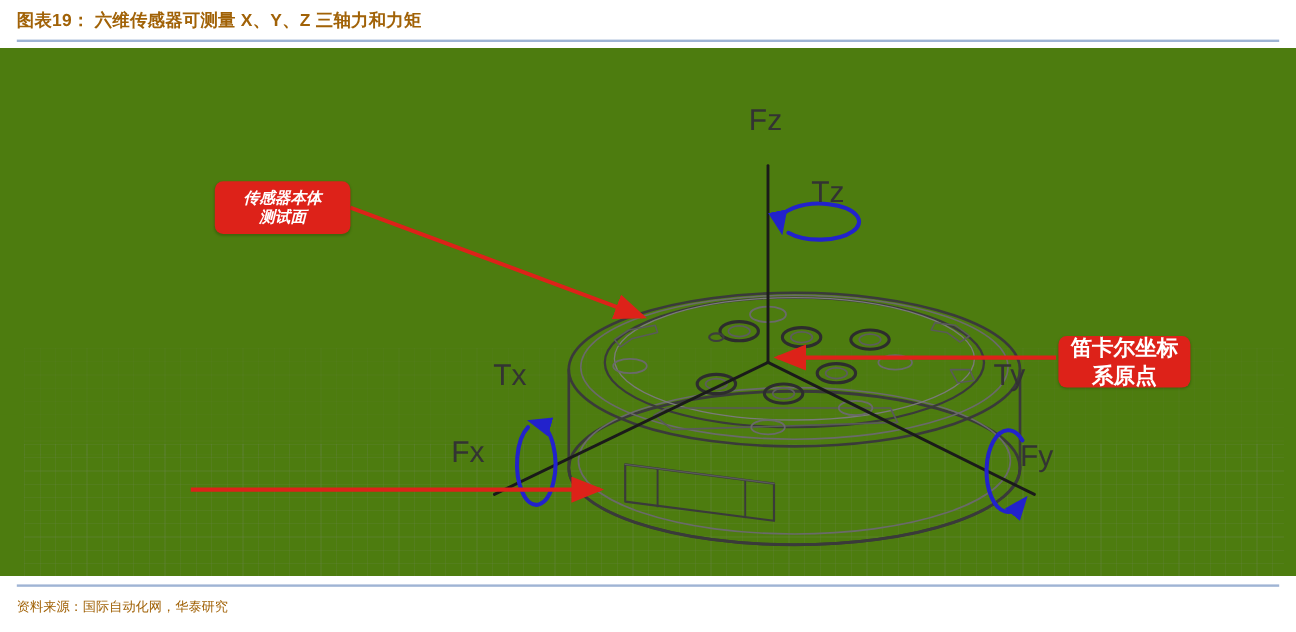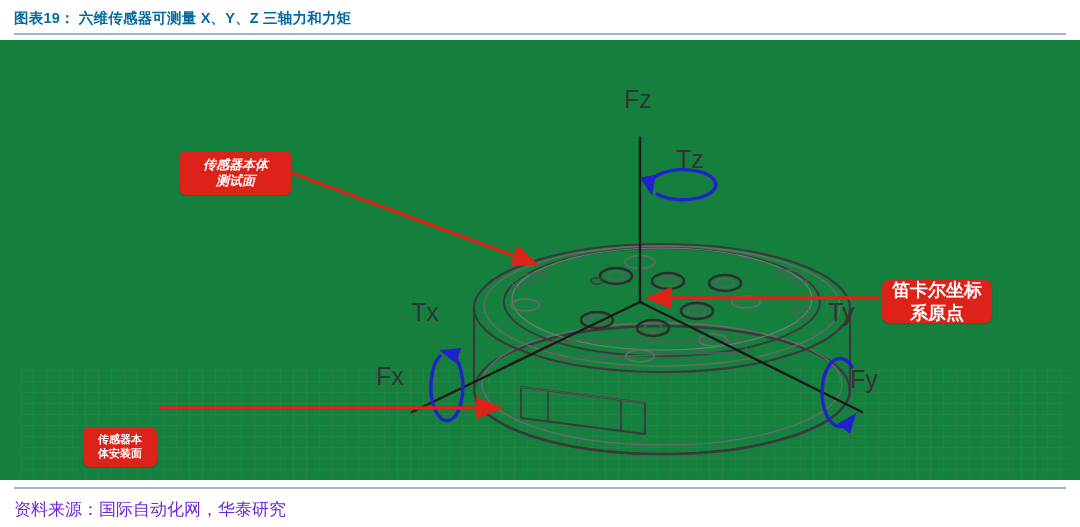--- a/index.html
+++ b/index.html
@@ -19,42 +19,42 @@
   .fig-header {
     position: absolute;
     left: 14px;
     top: 8px;
     width: 1052px;
     height: 26px;
   }
   .fig-title {
     font-size: 14.5px;
     font-weight: bold;
-    color: #0369a1;
+    color: #a16207;
     letter-spacing: 0.2px;
     white-space: nowrap;
     line-height: 20px;
   }
   .rule-top {
     position: absolute;
     left: 14px;
     top: 33px;
     width: 1052px;
     height: 0;
     border-top: 2px solid #9fb4d4;
   }
 
   
   .figure-area {
     position: absolute;
     left: 0;
     top: 40px;
     width: 1080px;
     height: 440px;
-    background: #15803d;
+    background: #4d7c0f;
   }
   .grid-watermark {
     position: absolute;
     left: 20px;
     top: 330px;
     width: 1050px;
     height: 110px;
     opacity: 0.5;
     background-image:
       repeating-linear-gradient(to right, rgba(140,140,150,0.22) 0 1px, transparent 1px 13px),
@@ -119,22 +119,22 @@
     left: 14px;
     top: 487px;
     width: 1052px;
     height: 0;
     border-top: 2px solid #9fb4d4;
   }
   .fig-source {
     position: absolute;
     left: 14px;
     top: 498px;
-    font-size: 17px;
-    color: #6d28d9;
+    font-size: 11px;
+    color: #a16207;
     white-space: nowrap;
   }
 </style>
 </head>
 <body>
 
 <div class="fig-header">
   <div class="fig-title">图表19： 六维传感器可测量 X、Y、Z 三轴力和力矩</div>
 </div>
 <div class="rule-top"></div>
@@ -244,23 +244,17 @@
     </div>
   </div>
 
   <div class="callout" id="callout-origin">
     <div>
       <span>笛卡尔坐标</span>
       <span>系原点</span>
     </div>
   </div>
 
-  <div class="callout" id="callout-mount-surface">
-    <div>
-      <span>传感器本</span>
-      <span>体安装面</span>
-    </div>
-  </div>
 
 </div>
 
 <div class="rule-bottom"></div>
 <div class="fig-source">资料来源：国际自动化网，华泰研究</div>
 
 </body></html>

